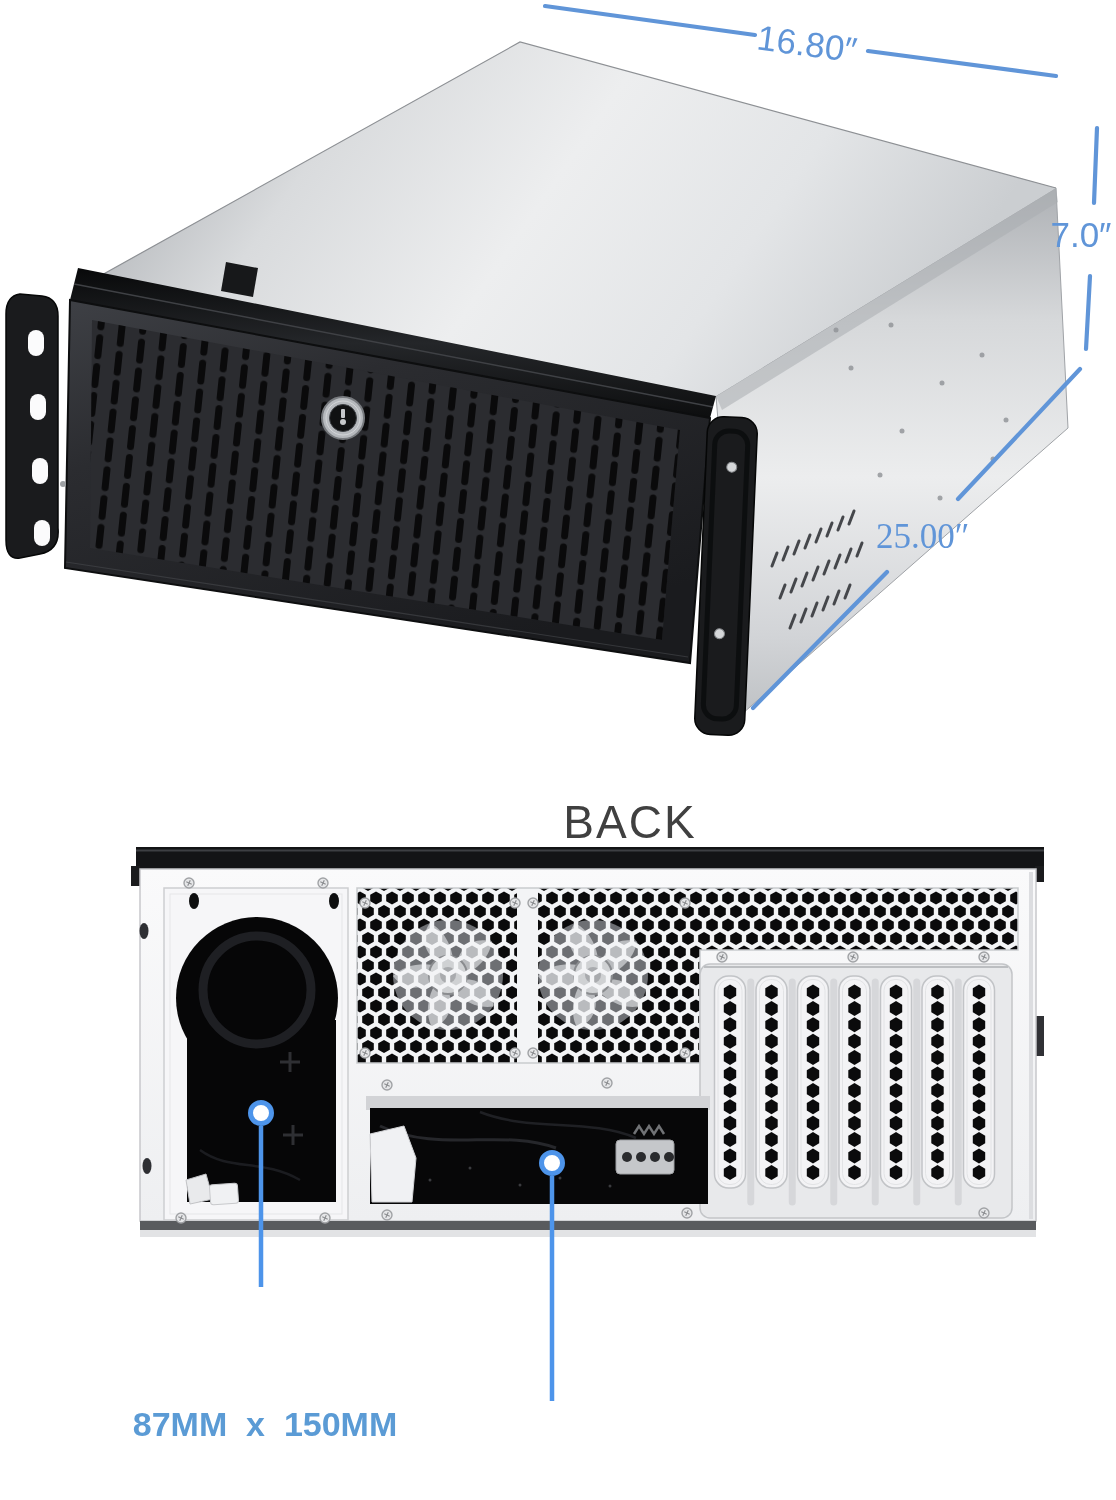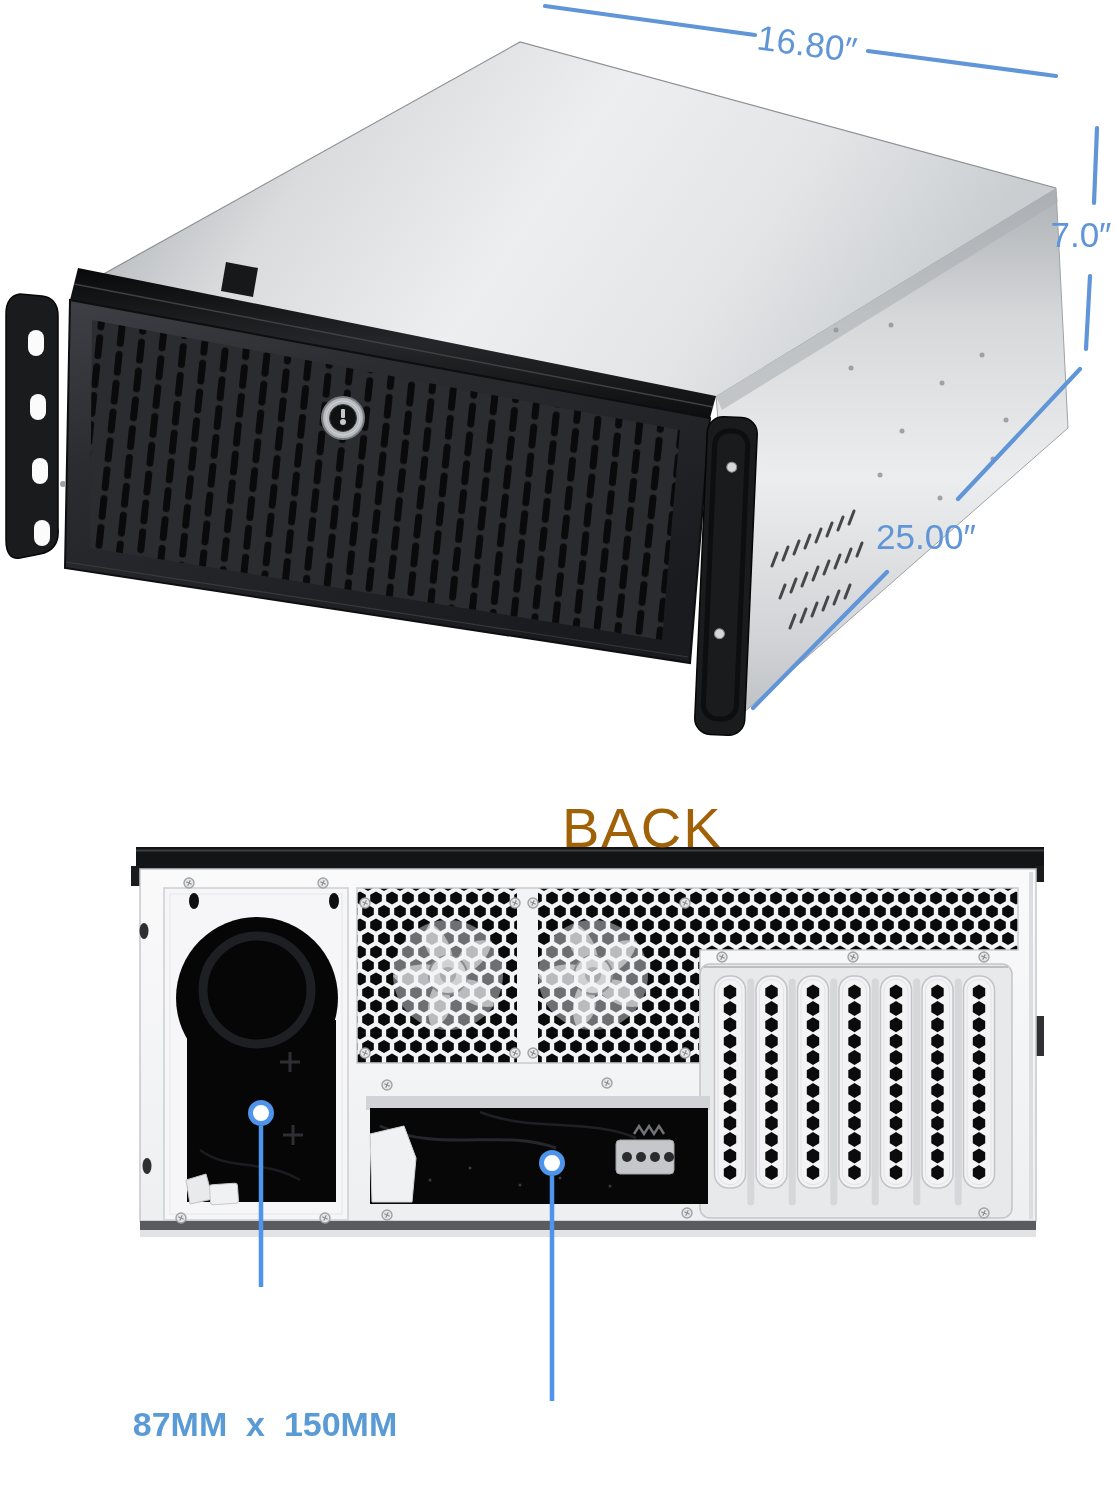--- a/index.html
+++ b/index.html
@@ -2,21 +2,21 @@
 <html><head>
 <meta charset="utf-8">
 <style>
   html,body{margin:0;padding:0;background:#fff;}
   .canvas{position:relative;width:1116px;height:1500px;background:#ffffff;overflow:hidden;
           font-family:"Liberation Sans",sans-serif;}
   .canvas svg{position:absolute;left:0;top:0;}
   .label{position:absolute;white-space:pre;}
   .dim{font-size:35px;font-weight:400;color:#6095d8;}
   .w-dim{transform:rotate(7.5deg);}
-  .back-title{font-size:56px;letter-spacing:2px;font-weight:400;color:#a16207;margin-left:6px;}
+  .back-title{font-size:46px;letter-spacing:2px;font-weight:400;color:#404040;}
   .callout{font-weight:700;color:#5b9bd5;text-align:center;}
   .c1{font-size:34px;line-height:56px;}
   .c2{font-size:36px;line-height:50px;}
 </style>
 </head>
 <body>
 
 <div class="canvas">
 
 <svg width="1116" height="1500" viewBox="0 0 1116 1500">
@@ -282,21 +282,21 @@
   <circle cx="261" cy="1113" r="10.5" fill="#ffffff" stroke="#4d94ea" stroke-width="5"></circle>
   <line x1="552" y1="1176" x2="552" y2="1401" stroke="#4d94ea" stroke-width="4.5"></line>
   <circle cx="552" cy="1163" r="10.5" fill="#ffffff" stroke="#4d94ea" stroke-width="5"></circle>
 </g>
 </svg>
 
 <div class="label dim w-dim" style="left:757px;top:24px;">16.80″</div>
 
 <div class="label dim" style="left:1048px;top:215px;width:66px;text-align:center;">7.0″</div>
 
-<div class="label dim" style="left:876px;top:517px;">25.00″</div>
+<div class="label dim" style="left:876px;top:517px;font-family:Liberation Serif, serif;">25.00″</div>
 
 <div class="label back-title" style="left:556px;top:795px;width:148px;text-align:center;">BACK</div>
 
 <div class="label callout c1" style="left:116px;top:1284px;width:298px;">
   <div>87MM  x  150MM</div>
   
 </div>
 
 <div class="label callout c2" style="left:410px;top:1398px;width:304px;">
   <div>44.5MM  x  159MM</div>

